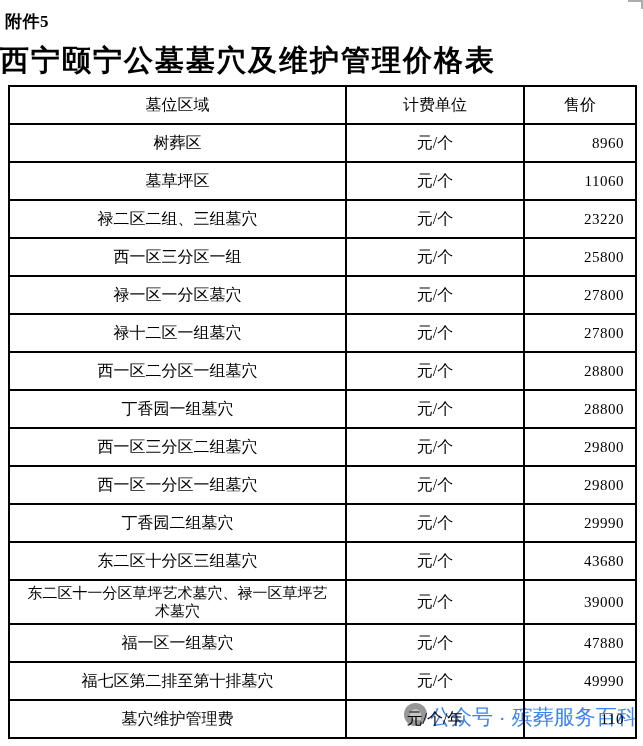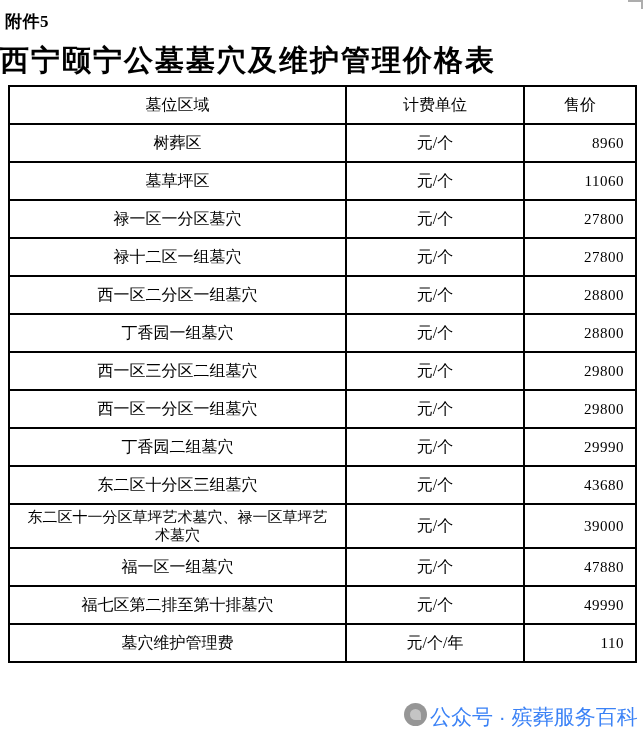--- a/index.html
+++ b/index.html
@@ -116,20 +116,30 @@
         <td class="area-cell">树葬区</td>
         <td class="unit-cell">元/个</td>
         <td class="price-cell">8960</td>
       </tr>
       <tr>
         <td class="area-cell">墓草坪区</td>
         <td class="unit-cell">元/个</td>
         <td class="price-cell">11060</td>
       </tr>
       <tr>
+        <td class="area-cell">禄二区二组、三组墓穴</td>
+        <td class="unit-cell">元/个</td>
+        <td class="price-cell">23220</td>
+      </tr>
+      <tr>
+        <td class="area-cell">西一区三分区一组</td>
+        <td class="unit-cell">元/个</td>
+        <td class="price-cell">25800</td>
+      </tr>
+      <tr>
         <td class="area-cell">禄一区一分区墓穴</td>
         <td class="unit-cell">元/个</td>
         <td class="price-cell">27800</td>
       </tr>
       <tr>
         <td class="area-cell">禄十二区一组墓穴</td>
         <td class="unit-cell">元/个</td>
         <td class="price-cell">27800</td>
       </tr>
       <tr>

